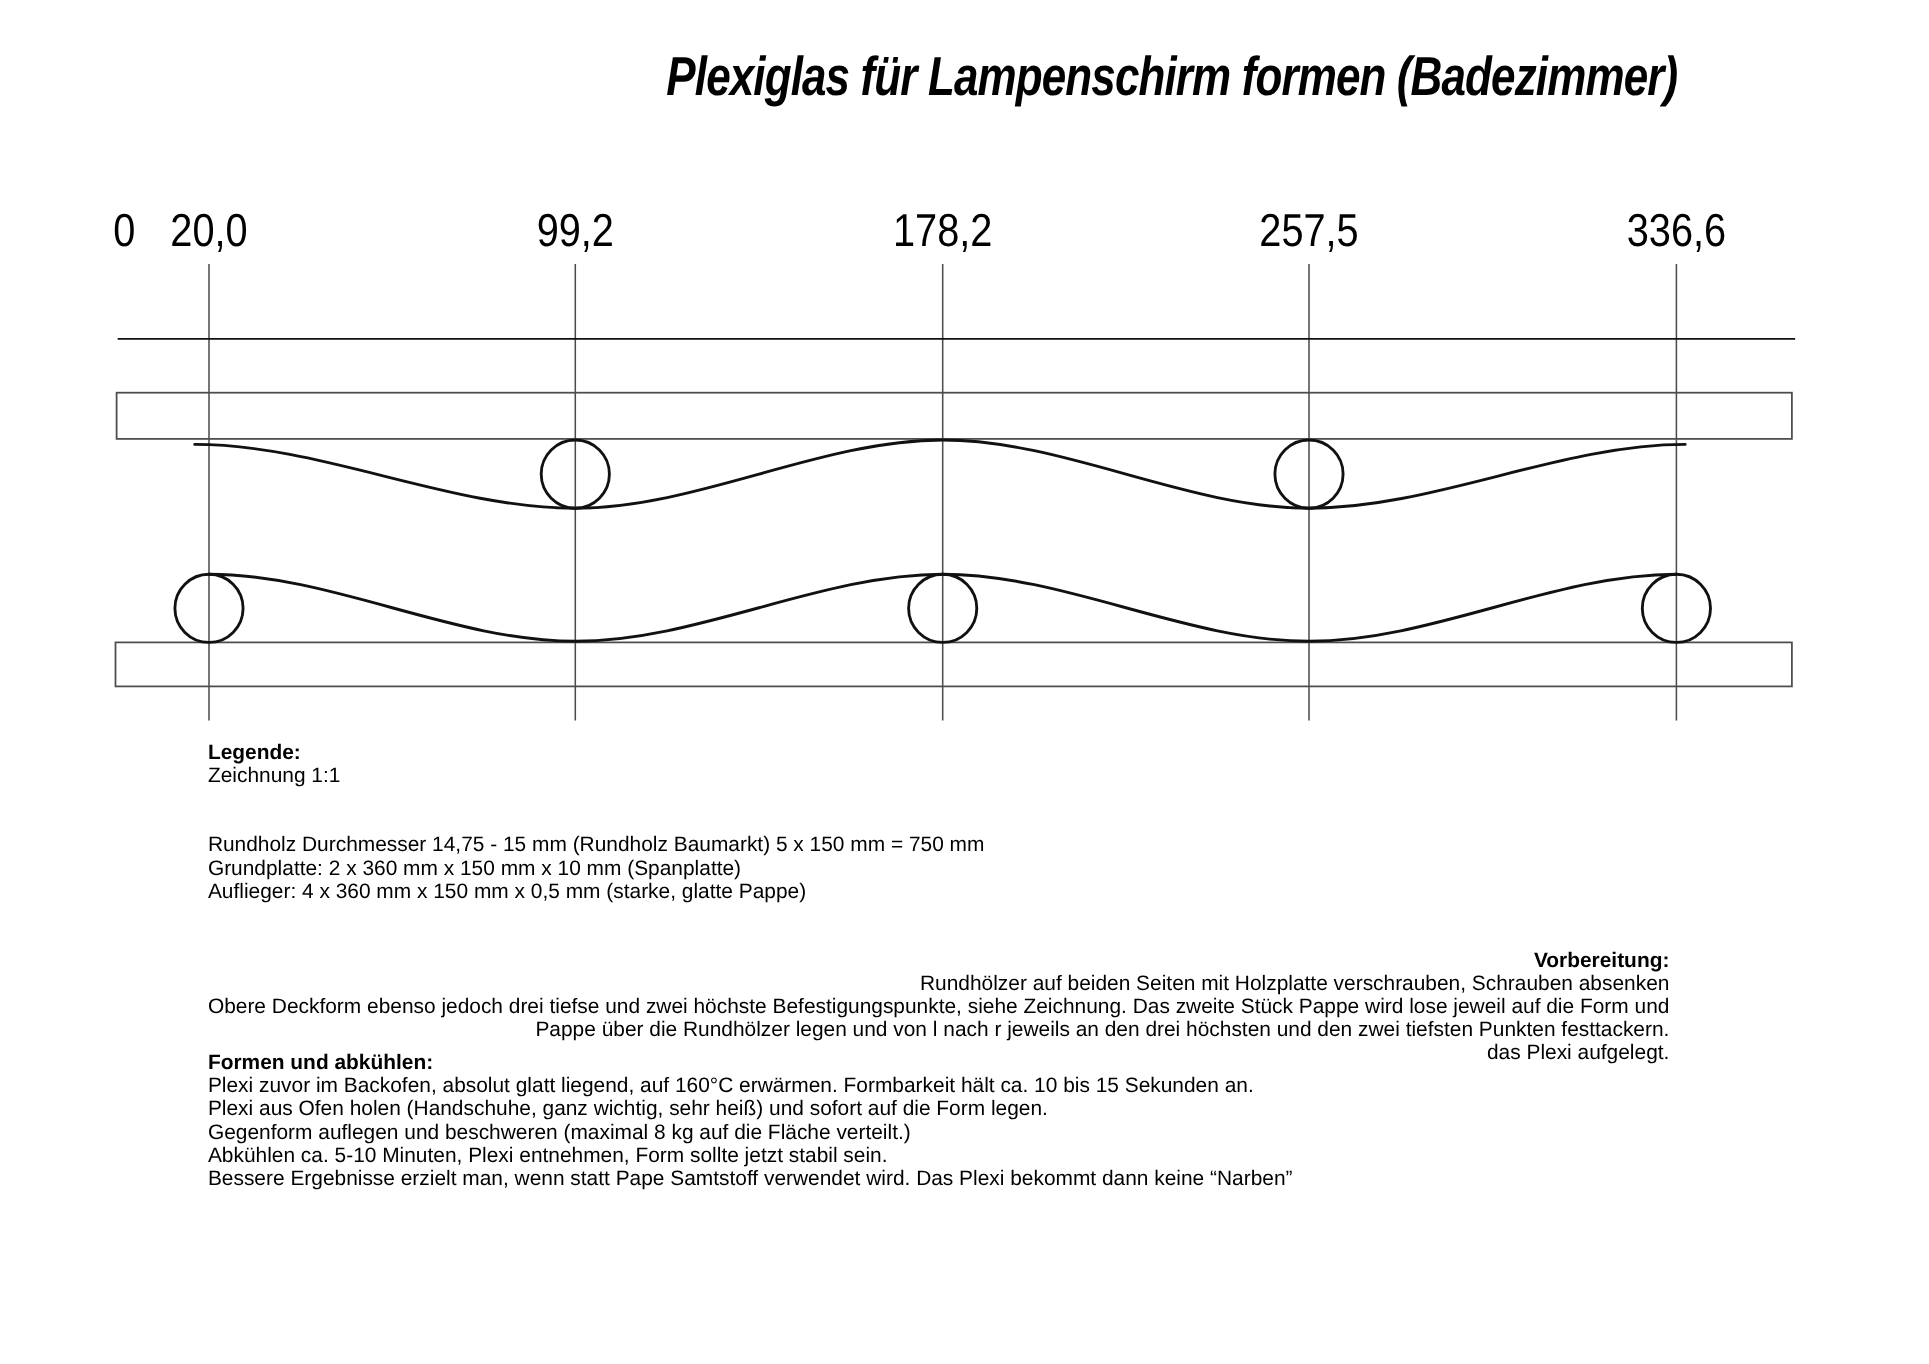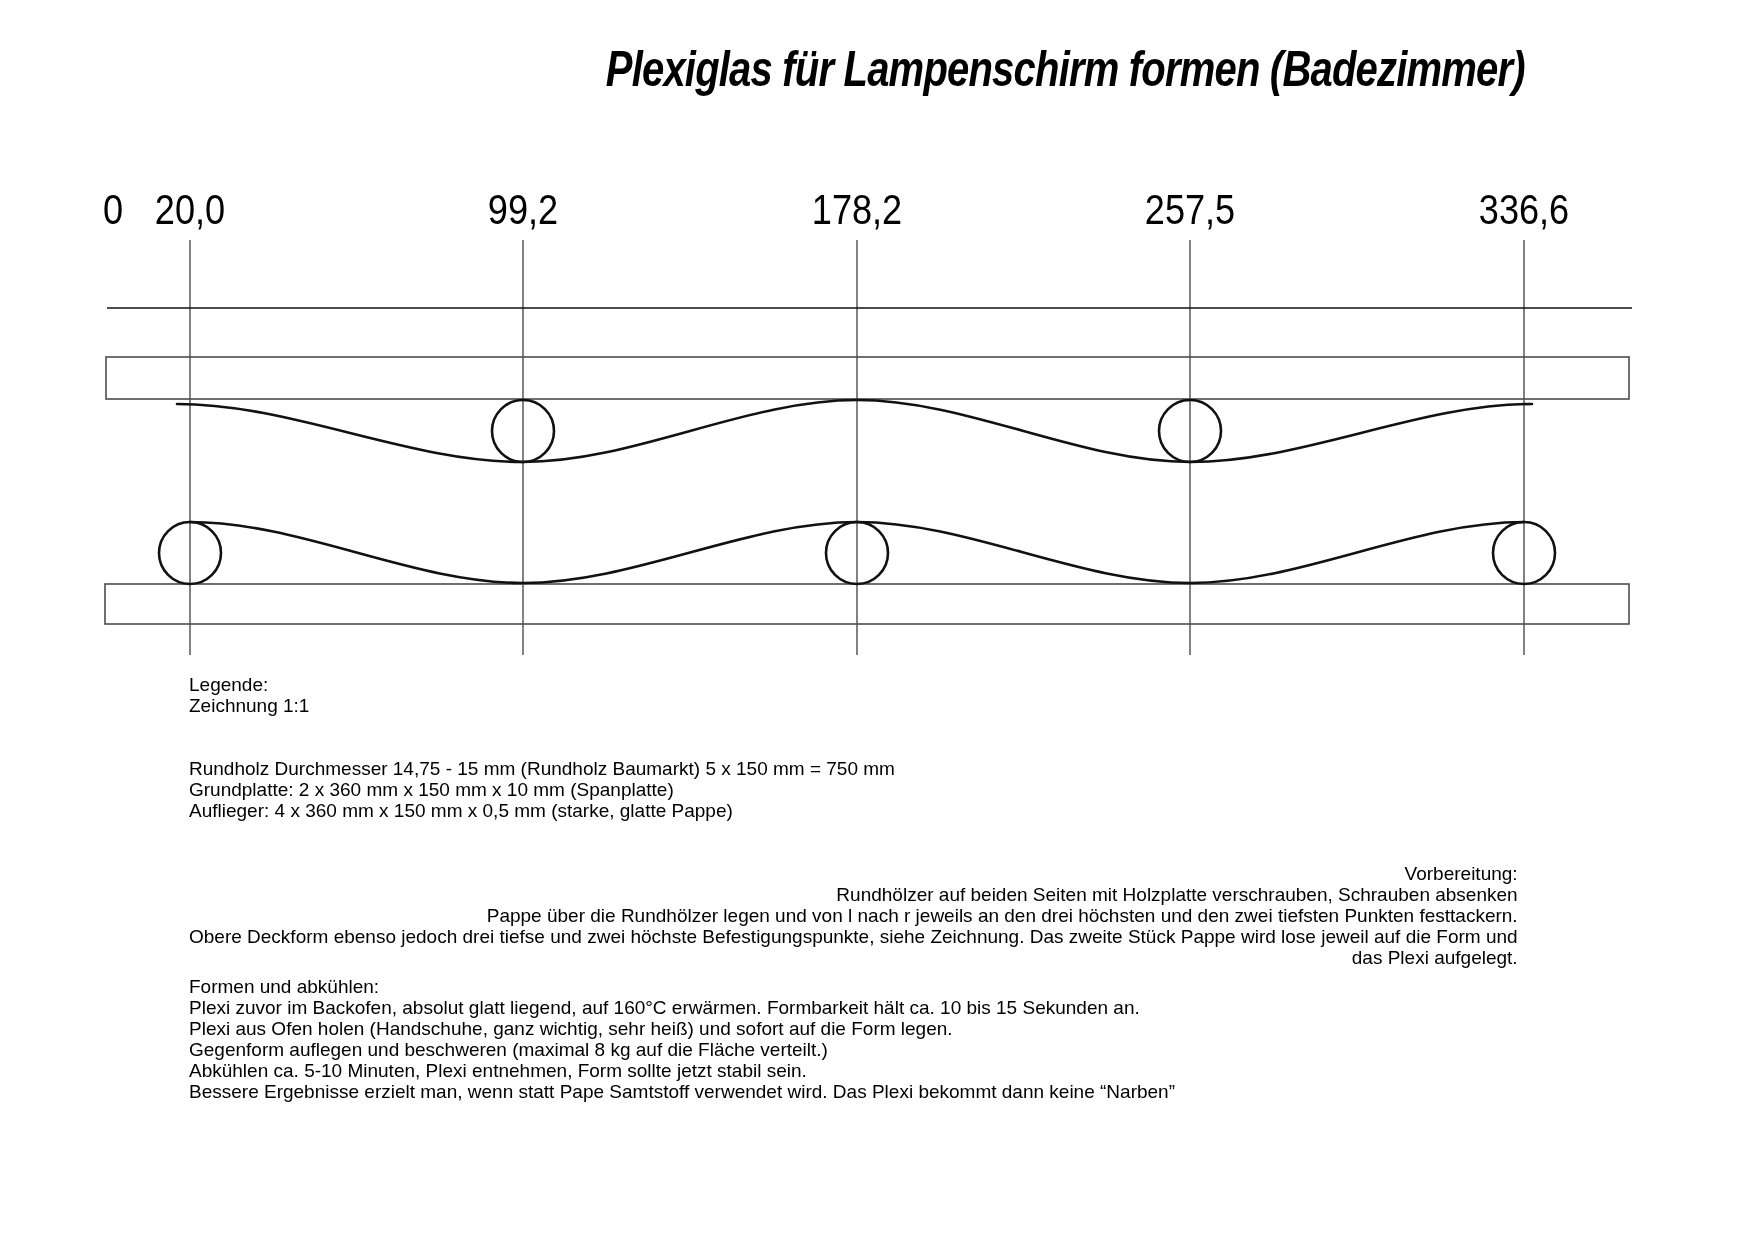--- a/index.html
+++ b/index.html
@@ -12,21 +12,21 @@
     font-size:50px;font-weight:bold;font-style:italic;white-space:nowrap;
     transform:scaleX(0.80);transform-origin:100% 50%;
     letter-spacing:-1px;color:#000;
   }
   .scale-label{
     position:absolute;top:189px;font-size:42px;line-height:1;white-space:nowrap;
     transform:translateX(-50%) scaleX(0.86);transform-origin:center;color:#000;
   }
   #drawing-svg{position:absolute;left:0;top:0;}
   .text-block{position:absolute;left:189px;font-size:19px;line-height:21px;color:#000;}
-  .text-block .heading{font-weight:normal;}
+  .text-block .heading{font-weight:bold;}
   .text-block .line{white-space:nowrap;}
 </style>
 </head>
 <body>
 
 <div class="page-title">Plexiglas für Lampenschirm formen (Badezimmer)</div>
 
 <div id="scale-row">
     <div class="scale-label" style="left: 113px;">0</div>
     <div class="scale-label" style="left: 190px;">20,0</div>
@@ -60,25 +60,25 @@
       <div class="line">Zeichnung 1:1</div>
     </div>
     <div class="text-block" style="top: 758px;">
       <div class="line">Rundholz Durchmesser 14,75 - 15 mm (Rundholz Baumarkt) 5 x 150 mm = 750 mm</div>
       <div class="line">Grundplatte: 2 x 360 mm x 150 mm x 10 mm (Spanplatte)</div>
       <div class="line">Auflieger: 4 x 360 mm x 150 mm x 0,5 mm (starke, glatte Pappe)</div>
     </div>
     <div class="text-block" style="top: 863px; text-align: right;">
       <div class="heading">Vorbereitung:</div>
       <div class="line">Rundhölzer auf beiden Seiten mit Holzplatte verschrauben, Schrauben absenken</div>
+      <div class="line">Obere Deckform ebenso jedoch drei tiefse und zwei höchste Befestigungspunkte, siehe Zeichnung. Das zweite Stück Pappe wird lose jeweil auf die Form und</div>
       <div class="line">Pappe über die Rundhölzer legen und von l nach r jeweils an den drei höchsten und den zwei tiefsten Punkten festtackern.</div>
-      <div class="line">Obere Deckform ebenso jedoch drei tiefse und zwei höchste Befestigungspunkte, siehe Zeichnung. Das zweite Stück Pappe wird lose jeweil auf die Form und</div>
       <div class="line">das Plexi aufgelegt.</div>
     </div>
-    <div class="text-block" style="top: 976px;">
+    <div class="text-block" style="top: 956px;">
       <div class="heading">Formen und abkühlen:</div>
       <div class="line">Plexi zuvor im Backofen, absolut glatt liegend, auf 160°C erwärmen. Formbarkeit hält ca. 10 bis 15 Sekunden an.</div>
       <div class="line">Plexi aus Ofen holen (Handschuhe, ganz wichtig, sehr heiß) und sofort auf die Form legen.</div>
       <div class="line">Gegenform auflegen und beschweren (maximal 8 kg auf die Fläche verteilt.)</div>
       <div class="line">Abkühlen ca. 5-10 Minuten, Plexi entnehmen, Form sollte jetzt stabil sein.</div>
       <div class="line">Bessere Ergebnisse erzielt man, wenn statt Pape Samtstoff verwendet wird. Das Plexi bekommt dann keine “Narben”</div>
     </div>
   </div>
 
 </body></html>

